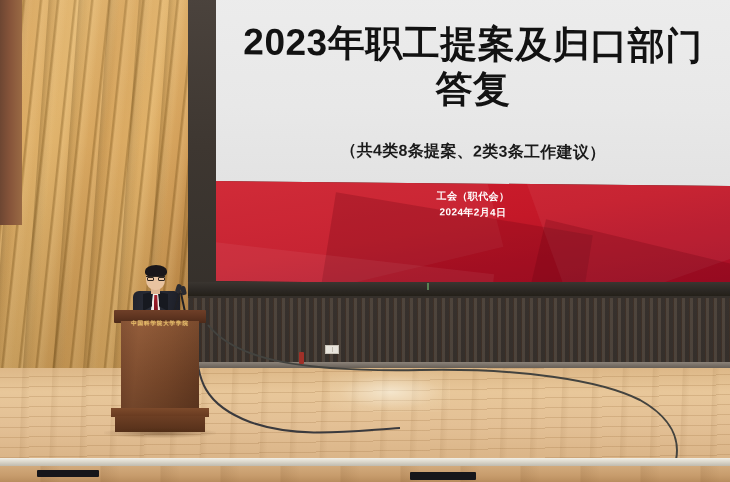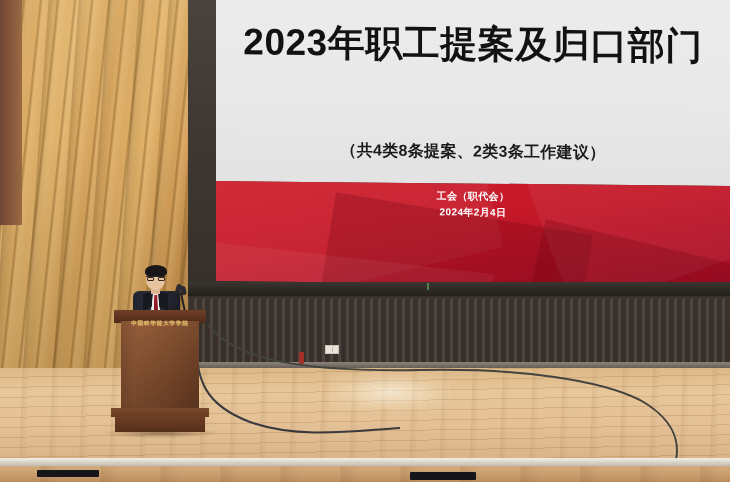--- a/index.html
+++ b/index.html
@@ -398,20 +398,21 @@
   <div class="wall-baseboard"></div>
   <div class="wall-plate"></div>
   <div class="wall-plug"></div>
 
   <div class="screen-bezel"></div>
 
   <div class="screen">
     <div class="slide-top">
       <div class="slide-title">
         <span>2023年职工提案及归口部门</span><br>
+        <span>答复</span>
       </div>
       <div class="slide-subtitle">（共4类8条提案、2类3条工作建议）</div>
     </div>
 
     <div class="slide-bottom">
       <div class="facet f1"></div>
       <div class="facet dark f2"></div>
       <div class="facet f3"></div>
       <div class="facet dark f4"></div>
       <div class="facet f5"></div>

